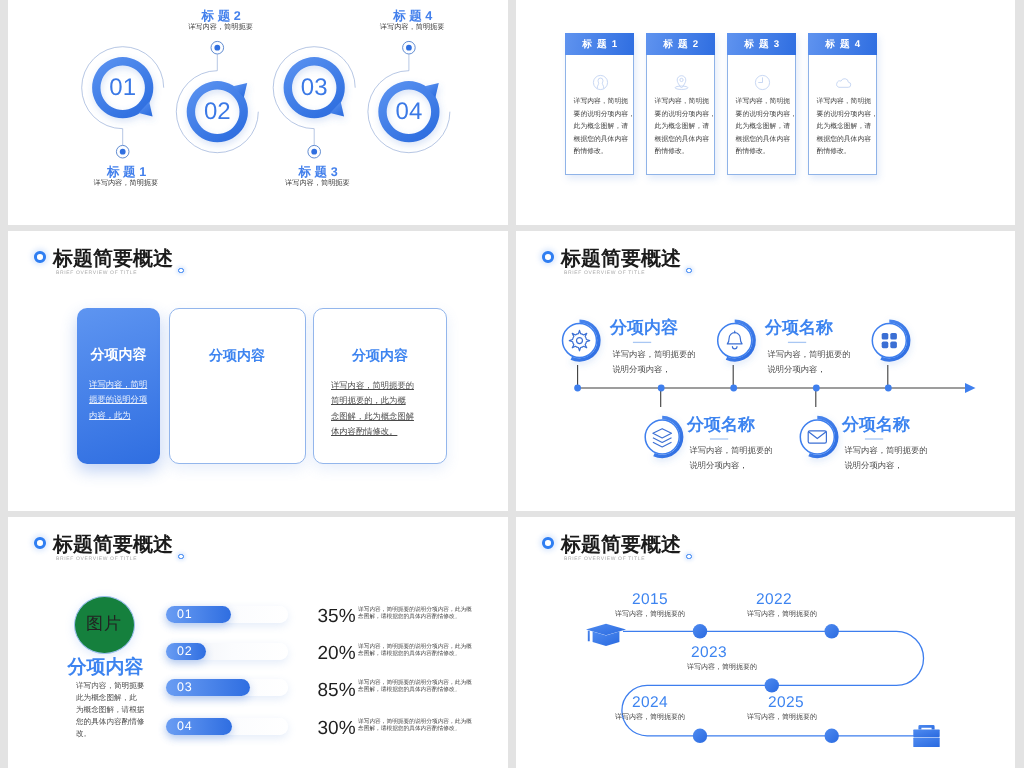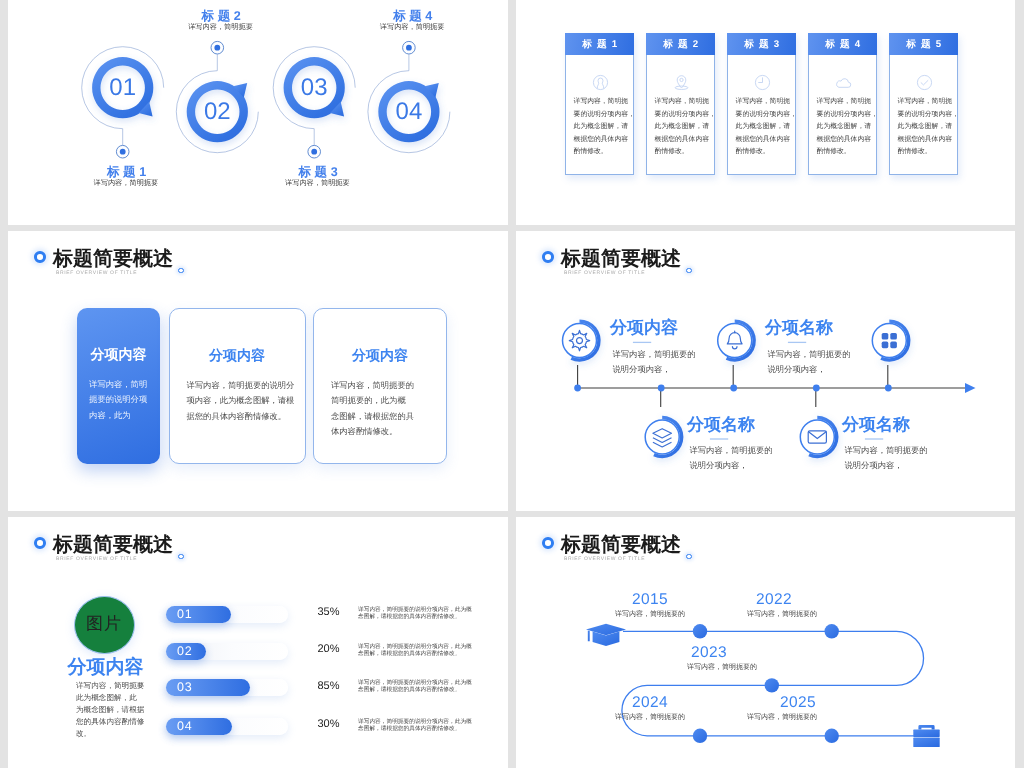--- a/index.html
+++ b/index.html
@@ -43,21 +43,21 @@
   box-sizing:border-box;box-shadow:0 5px 14px rgba(90,140,230,.14);}
 .s3 .c3card.filled{background:linear-gradient(160deg,#5e95f1 0%,#2f6ee1 100%);border:none;
   box-shadow:0 7px 16px rgba(60,115,220,.32);}
 .s3 .c3t{position:absolute;left:0;top:38.5px;width:100%;text-align:center;font-size:14px;
   font-weight:bold;color:#3d84f0;letter-spacing:0;}
 .s3 .c3card.filled .c3t{color:#fff;}
 .s3 .c3b{position:absolute;top:69px;font-size:8.3px;color:#4a4a4a;line-height:15.6px;}
 .s3 .c3card .c3b{left:17px;}
 .s3 .c3card.filled .c3b{left:11.8px;}
 .s3 .c3card.filled .c3b{color:#eef4fe;}
-.s3 .c3b>div{white-space:nowrap;}
+.s3 .c3b>div{white-space:nowrap;text-decoration:underline;}
 
 
 .s4 .s4t{position:absolute;font-size:17px;font-weight:bold;color:#3d84f0;letter-spacing:0;white-space:nowrap;}
 .s4 .s4b{position:absolute;font-size:8.3px;color:#4a4a4a;line-height:15.2px;}
 .s4 .s4b>div{white-space:nowrap;}
 
 
 .s5 .picwrap{position:absolute;left:65.5px;top:78.5px;width:61.2px;height:58.6px;border-radius:50%;
   border:0.9px solid #9dc0ef;box-sizing:border-box;display:flex;align-items:center;justify-content:center;
   box-shadow:0 2px 10px rgba(110,160,240,.22);background:#15803d;}
@@ -68,21 +68,21 @@
   color:#4a4a4a;line-height:12.1px;}
 .s5 .p5b>div{white-space:nowrap;}
 .s5 .bar{position:absolute;left:0;top:0;width:100%;height:18px;}
 .s5 .track{position:absolute;left:157.6px;top:0;width:122.5px;height:17.3px;border-radius:9px;
   background:linear-gradient(90deg,#eef1f7 0%,#fbfcfe 55%,#ffffff 100%);
   box-shadow:0 3px 9px rgba(120,160,225,.20);}
 .s5 .fill{position:absolute;left:0;top:0;height:17.3px;border-radius:9px;
   background:linear-gradient(90deg,#6a9df3 0%,#2f6ee1 100%);
   box-shadow:0 3px 8px rgba(50,110,215,.30);}
 .s5 .bnum{position:absolute;left:11.5px;top:1.3px;font-size:12.5px;color:#fff;letter-spacing:.6px;}
-.s5 .pct{position:absolute;left:309.5px;top:0.8px;font-size:11px;color:#1e1e1e;letter-spacing:0;white-space:nowrap;}
+.s5 .pct{position:absolute;left:309.5px;top:0.8px;font-size:19px;color:#1e1e1e;letter-spacing:0;white-space:nowrap;}
 .s5 .bdesc{position:absolute;left:350px;top:1.2px;font-size:5.7px;color:#3f3f3f;line-height:7.1px;}
 .s5 .bdesc>div{white-space:nowrap;}
 
 
 .s6 .y6{position:absolute;width:100px;margin-left:-50px;text-align:center;font-size:15.5px;
   color:#3d84f0;letter-spacing:.4px;white-space:nowrap;}
 .s6 .d6{position:absolute;width:140px;margin-left:-70px;text-align:center;font-size:7px;
   color:#3f3f3f;white-space:nowrap;}
 </style>
 </head>
@@ -226,69 +226,46 @@
         </svg>
       </div>
       <div class="cbody">
           <div>详写内容，简明扼</div>
           <div>要的说明分项内容，</div>
           <div>此为概念图解，请</div>
           <div>根据您的具体内容</div>
           <div>酌情修改。</div>
         </div>
     </div>
-    <div class="card" style="left:373px">
-      <div class="chd">
-          <span>标 题 5</span>
-        </div>
-      <div class="cico">
-        <svg viewBox="0 0 24 24" width="17" height="17" fill="none" stroke="#b9cdf0" stroke-width="1.1">
-          <circle cx="12" cy="12" r="10"></circle>
-          <path d="M7.2 12.3l3.3 3.1 6.3-6.2" stroke-linecap="round" stroke-linejoin="round"></path>
-        </svg>
-      </div>
-      <div class="cbody">
-          <div>详写内容，简明扼</div>
-          <div>要的说明分项内容，</div>
-          <div>此为概念图解，请</div>
-          <div>根据您的具体内容</div>
-          <div>酌情修改。</div>
-        </div>
-    </div>
   </div>
 
   <div class="slide s3" style="left:8px;top:231px;width:500px;height:280px">
     <div class="hdr">
       <div class="ring"></div>
       <div class="t">标题简要概述</div>
       <div class="st">BRIEF OVERVIEW OF TITLE</div>
       <div class="ring2"></div>
     </div>
     <div class="c3card filled" style="left:69.3px;top:76.5px;width:82.4px;height:156px">
       <div class="c3t">分项内容</div>
       <div class="c3b">
           <div>详写内容，简明</div>
           <div>扼要的说明分项</div>
           <div>内容，此为</div>
         </div>
     </div>
     <div class="c3card" style="left:160.5px;top:76.5px;width:137px;height:156px">
       <div class="c3t">分项内容</div>
-      <div class="c3b">
-          <div>详写内容，简明扼要的说明分</div>
-          <div>项内容，此为概念图解，请根</div>
-          <div>据您的具体内容酌情修改。</div>
-        </div>
     </div>
     <div class="c3card" style="left:305px;top:76.5px;width:134px;height:156px">
       <div class="c3t">分项内容</div>
       <div class="c3b">
           <div>详写内容，简明扼要的</div>
           <div>简明扼要的，此为概</div>
-          <div>念图解，请根据您的具</div>
+          <div>念图解，此为概念图解</div>
           <div>体内容酌情修改。</div>
         </div>
     </div>
   </div>
 
   <div class="slide s4" style="left:516px;top:231px;width:499px;height:280px">
     <div class="hdr">
       <div class="ring"></div>
       <div class="t">标题简要概述</div>
       <div class="st">BRIEF OVERVIEW OF TITLE</div>
@@ -492,16 +469,16 @@
       </g>
     </svg>
     <div class="y6" style="left:134px;top:74px">2015</div>
     <div class="d6" style="left:134px;top:93px">详写内容，简明扼要的</div>
     <div class="y6" style="left:258px;top:74px">2022</div>
     <div class="d6" style="left:266px;top:93px">详写内容，简明扼要的</div>
     <div class="y6" style="left:193px;top:127px">2023</div>
     <div class="d6" style="left:206px;top:146px">详写内容，简明扼要的</div>
     <div class="y6" style="left:134px;top:177px">2024</div>
     <div class="d6" style="left:134px;top:196px">详写内容，简明扼要的</div>
-    <div class="y6" style="left:282px;top:177px">2025</div>
+    <div class="y6" style="left:270px;top:177px">2025</div>
     <div class="d6" style="left:266px;top:196px">详写内容，简明扼要的</div>
   </div>
 </div>
 
 </body></html>

